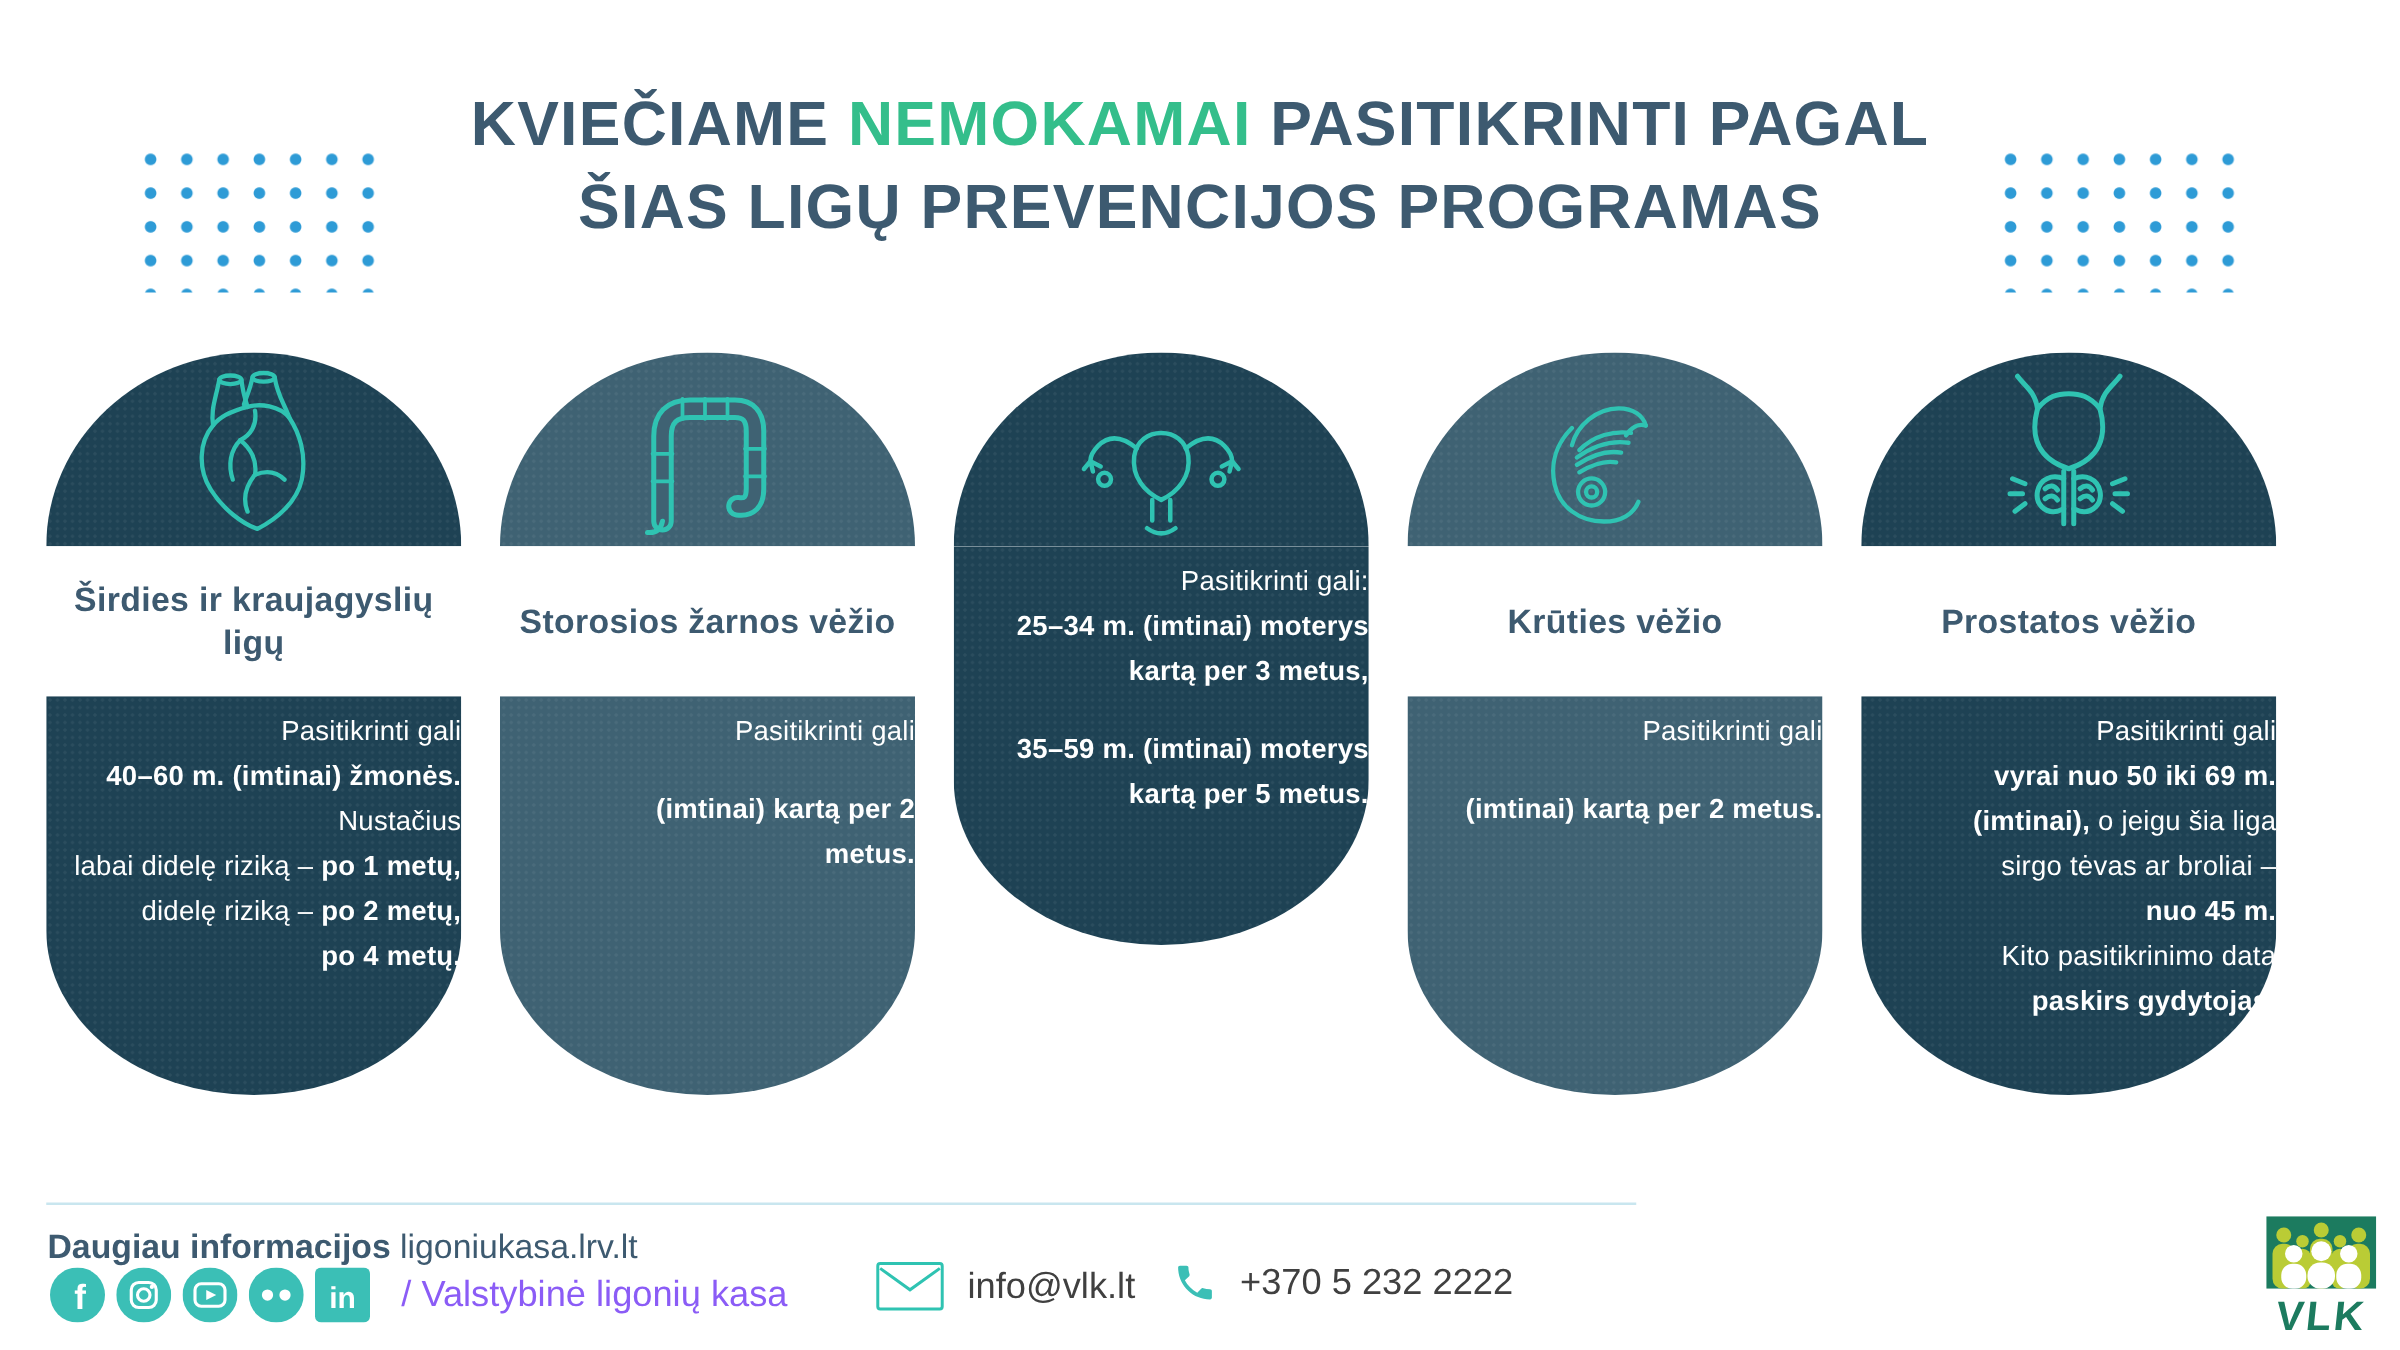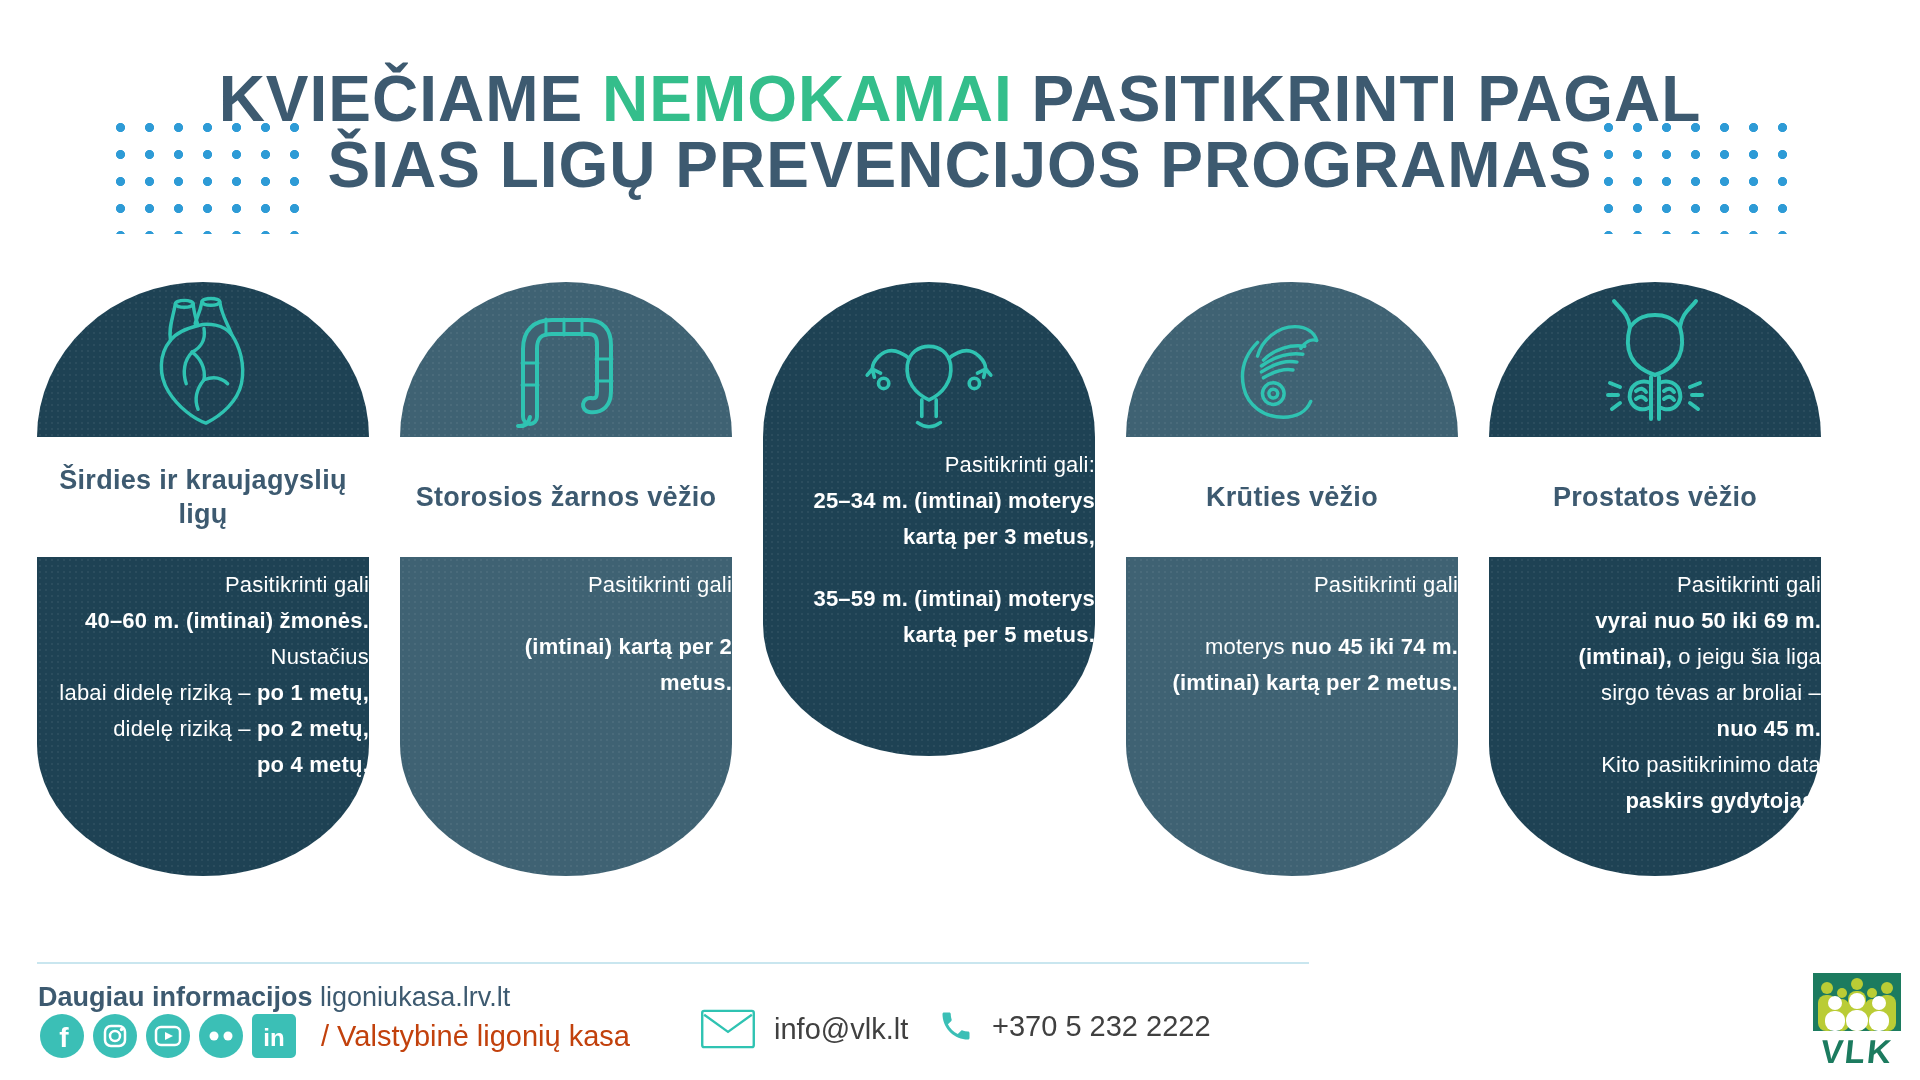--- a/index.html
+++ b/index.html
@@ -16,21 +16,21 @@
     position:absolute; width:208px; height:122px;
     background-image:radial-gradient(circle,#2E9BD6 4.2px,transparent 5px);
     background-size:29px 27px; background-position:2px 2px;
   }
   .dots-left  { left:104px; top:112px; }
   .dots-right { left:1592px; top:112px; }
 
   
   .title {
     position:absolute; left:0; right:0; top:66px; text-align:center;
-    font-size:64px; font-weight:700; letter-spacing:1px; line-height:66px;
+    font-size:50px; font-weight:700; letter-spacing:1px; line-height:66px;
     color:#3D5A70; text-transform:uppercase;
   }
   .title .green { color:#34BE8B; }
 
   
   .columns { position:absolute; left:37px; top:282px; display:flex; gap:31px; }
   .col { width:332px; display:flex; flex-direction:column; }
   .dome {
     height:155px; width:332px;
     border-radius:166px 166px 0 0 / 155px 155px 0 0;
@@ -57,21 +57,21 @@
   .tline { height:36px; line-height:36px; font-size:22px; letter-spacing:0.2px; white-space:nowrap; }
   .tgap  { height:26px; }
   .b { font-weight:700; }
 
   
   .rule { position:absolute; left:37px; top:962px; width:1272px; height:2px; background:#c9e6ef; }
   .more { position:absolute; left:38px; top:982px; font-size:27px; line-height:30px; }
   .more .bold { font-weight:700; }
   .more .link { font-weight:400; }
   .social-row { position:absolute; left:40px; top:1014px; display:flex; align-items:center; gap:9px; }
-  .social-row .org { font-size:29px; margin-left:16px; color:#c2410c; }
+  .social-row .org { font-size:29px; margin-left:16px; color:#8b5cf6; }
   .contact { position:absolute; display:flex; align-items:center; gap:18px; font-size:29px; color:#404040; }
   .contact-email { left:700px; top:1008px; }
   .contact-phone { left:938px; top:1008px; }
   .logo { position:absolute; left:1813px; top:973px; width:88px; text-align:center; }
   .logo-text {
     font-size:33px; font-weight:800; color:#1C7B5F; letter-spacing:2px;
     line-height:34px; transform:skewX(-6deg);
   }
 </style>
 </head>
@@ -171,21 +171,20 @@
           <path d="M36,76 C46,70 56,66 66,68"></path>
           <path d="M30,40 C18,52 12,68 16,86 C20,104 36,116 56,116 C70,116 80,110 84,100"></path>
           <circle cx="46" cy="92" r="11"></circle>
           <circle cx="46" cy="92" r="4.5"></circle>
         </svg>
       </div>
       <h2>Krūties vėžio</h2>
       <div class="blob light texture">
           <div class="tline"><span>Pasitikrinti gali</span></div>
           <div class="tgap"></div>
-          <div class="tline"><span>moterys </span><span class="b">nuo 45 iki 74 m.</span></div>
           <div class="tline"><span class="b">(imtinai) kartą per 2 metus.</span></div>
         </div>
     </section>
 
     <section class="col">
       <div class="dome dark texture">
         <svg width="130" height="140" viewBox="0 0 130 140" fill="none" stroke="#2FC3B2" stroke-width="4" stroke-linecap="round" stroke-linejoin="round">
           <path d="M40,36 C38,22 30,18 24,10"></path>
           <path d="M90,36 C92,22 100,18 106,10"></path>
           <path d="M40,36 C34,58 40,76 65,84 C90,76 96,58 90,36 C82,26 74,24 65,24 C56,24 48,26 40,36 Z"></path>

